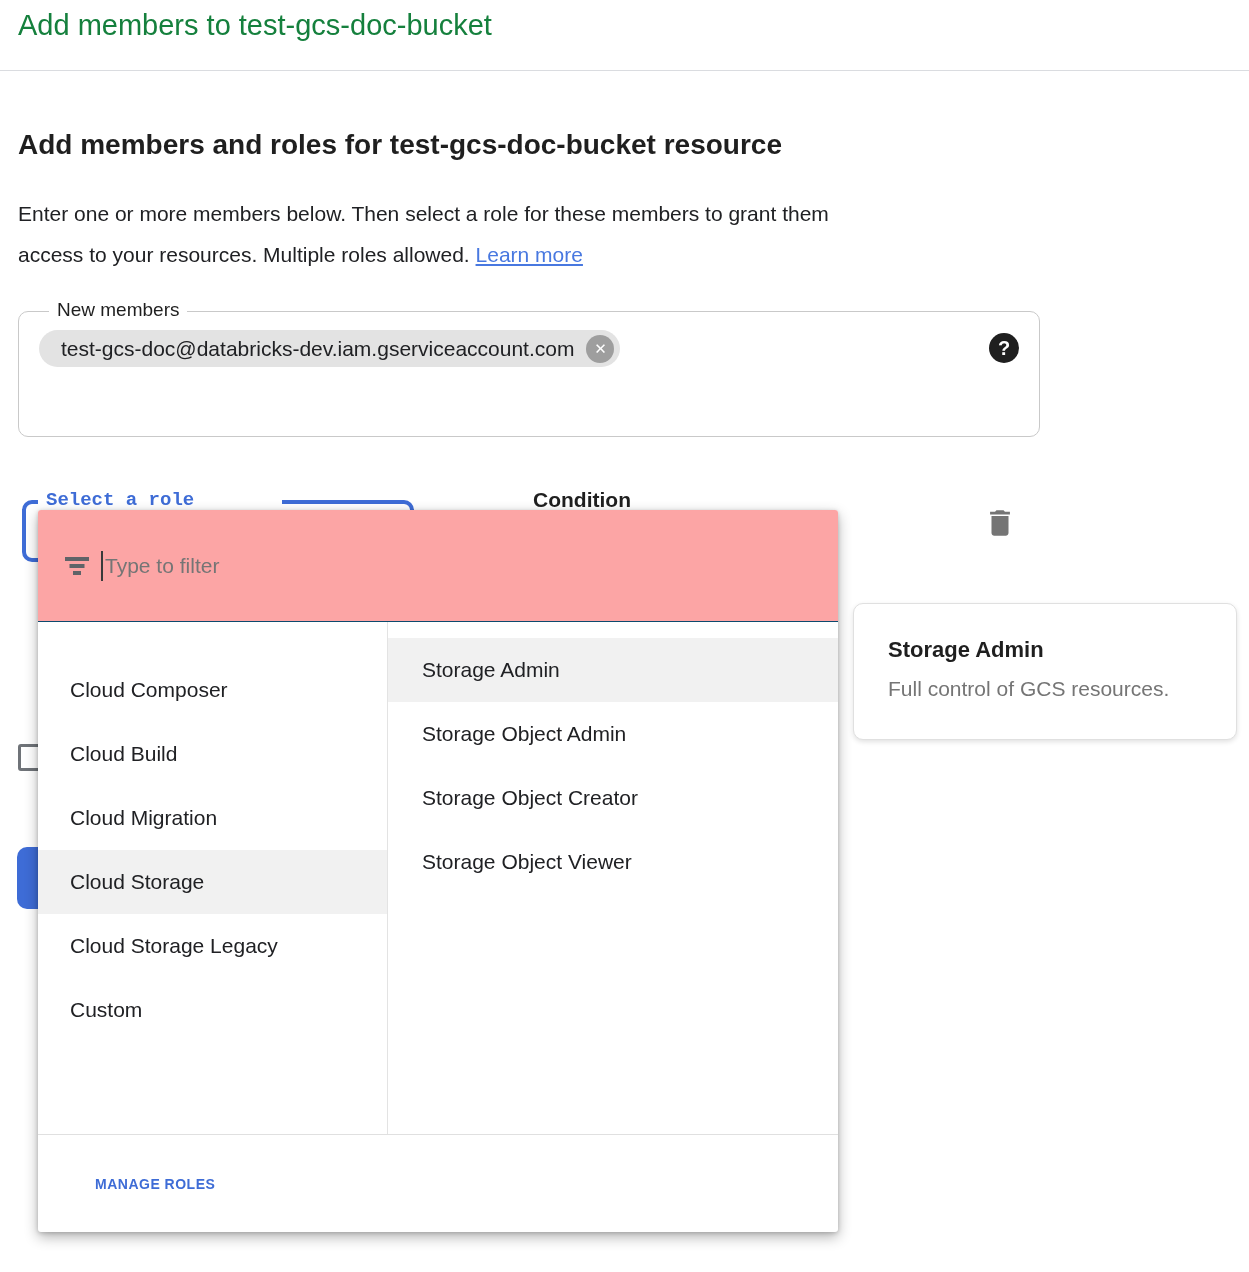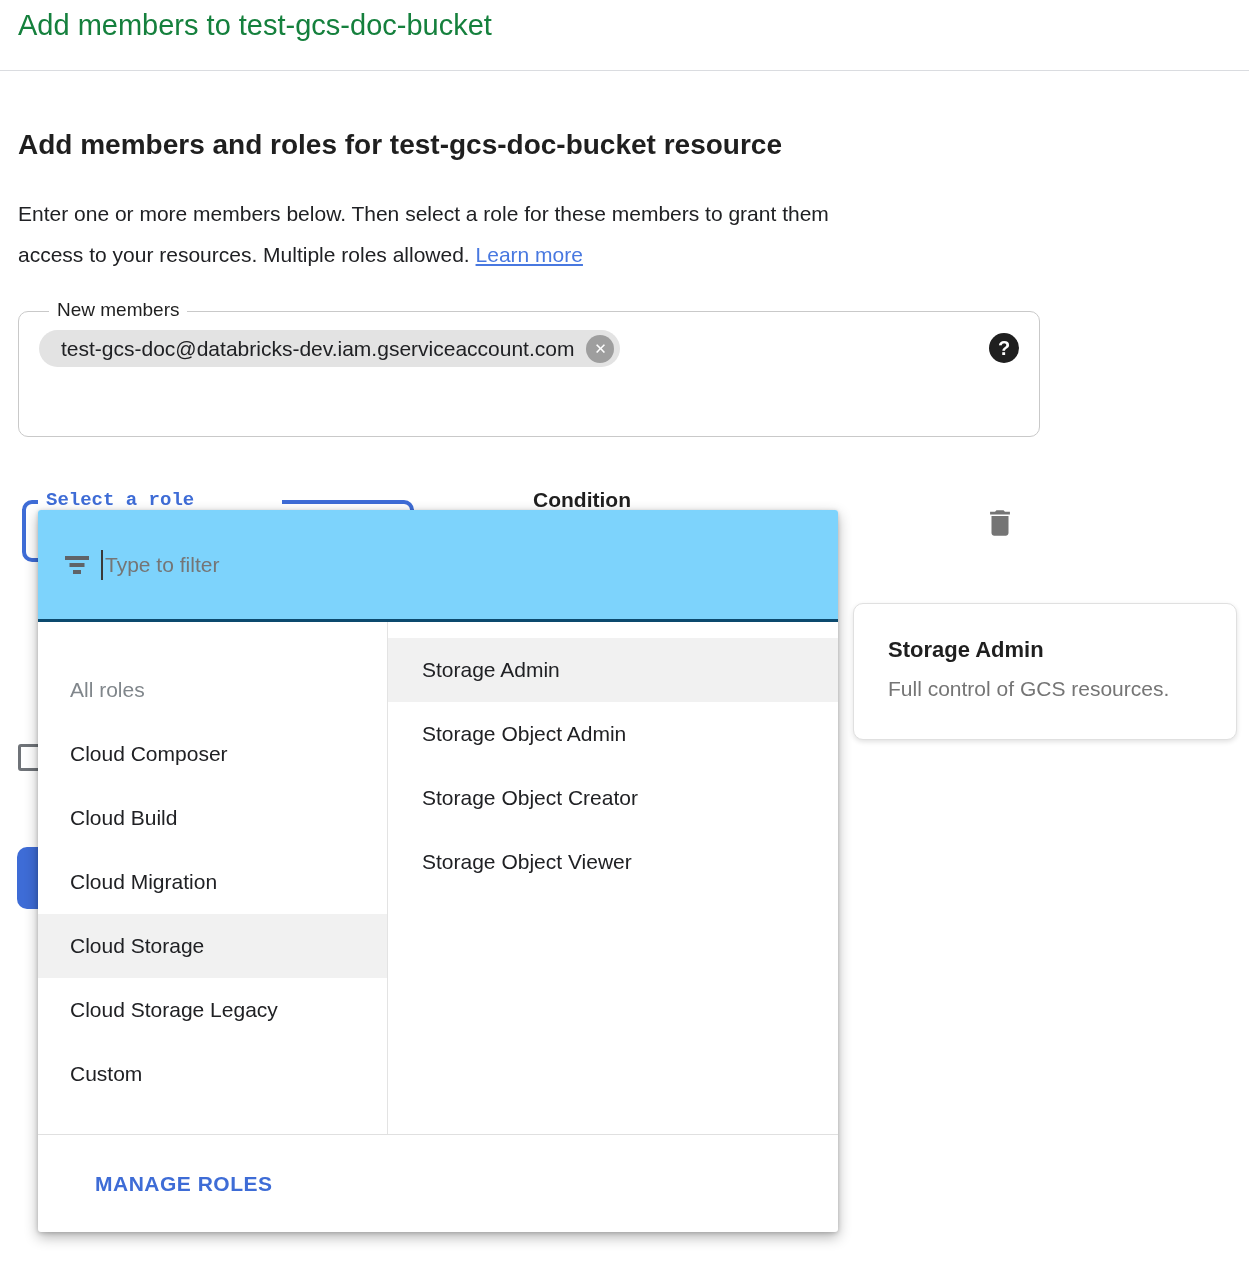--- a/index.html
+++ b/index.html
@@ -28,40 +28,40 @@
   .condition-label { position:absolute; left:533px; top:488px; font-size:21px; font-weight:700; color:#1f1f1f; }
   .trash-btn { position:absolute; left:983px; top:505px; width:34px; height:36px; cursor:pointer; z-index:1; }
   .trash-btn svg { width:34px; height:36px; fill:#757575; }
 
   
   .peek-checkbox { position:absolute; left:18px; top:744px; width:30px; height:27px; border:3px solid #6f7378; border-radius:3px; background:#fff; z-index:1; }
   .peek-blue-btn { position:absolute; left:17px; top:847px; width:40px; height:62px; background:#3e6cd6; border-radius:10px; z-index:1; }
 
   
   .role-panel { position:absolute; left:38px; top:510px; width:800px; height:722px; background:#fff; border-radius:3px; box-shadow:0 5px 14px rgba(0,0,0,0.3), 0 1px 4px rgba(0,0,0,0.18); z-index:10; display:flex; flex-direction:column; }
-  .panel-filter { height:112px; flex:0 0 112px; background:#7dd3fc; border-bottom:3px solid #0c4a6e; display:flex; align-items:center; border-radius:3px 3px 0 0; }
+  .panel-filter { height:112px; flex:0 0 112px; background:#fca5a5; border-bottom:1px solid #0c4a6e; display:flex; align-items:center; border-radius:3px 3px 0 0; }
   .filter-icon { margin-left:27px; width:24px; height:18px; position:relative; }
   .filter-icon i { display:block; position:absolute; left:50%; transform:translateX(-50%); height:4px; background:#5f6368; }
   .filter-icon i:nth-child(1){ top:0; width:24px; }
   .filter-icon i:nth-child(2){ top:7px; width:15px; }
   .filter-icon i:nth-child(3){ top:14px; width:8px; }
   .filter-caret { width:2px; height:30px; background:#3a3a3a; margin-left:12px; }
   .filter-input { margin-left:2px; border:none; outline:none; background:transparent; font-family:inherit; font-size:21px; color:#202124; width:600px; }
   .filter-input::placeholder { color:#757575; opacity:1; }
 
   .panel-body { flex:1 1 auto; display:flex; min-height:0; }
   .col-categories { width:350px; flex:0 0 350px; border-right:1px solid #e3e3e3; padding-top:36px; }
   .col-roles { flex:1 1 auto; padding-top:16px; }
   .list-item { height:64px; line-height:64px; font-size:21px; color:#202124; padding-left:32px; cursor:pointer; white-space:nowrap; }
   .col-roles .list-item { padding-left:34px; }
   .list-item.muted { color:#80868b; }
   .list-item.selected { background:#f1f1f1; }
 
   .panel-footer { flex:0 0 98px; border-top:1px solid #e0e0e0; display:flex; align-items:center; }
-  .manage-roles { margin-left:57px; font-size:21px; font-weight:700; letter-spacing:0.5px; color:#3e6cd6; background:none; border:none; font-family:inherit; cursor:pointer; }
+  .manage-roles { margin-left:57px; font-size:14px; font-weight:700; letter-spacing:0.5px; color:#3e6cd6; background:none; border:none; font-family:inherit; cursor:pointer; }
 
   
   .role-tooltip { position:absolute; left:853px; top:603px; width:384px; height:137px; background:#fff; border:1px solid #e0e0e0; border-radius:10px; box-shadow:0 2px 5px rgba(0,0,0,0.12); z-index:5; padding:33px 20px 0 34px; }
   .tooltip-title { font-size:22px; font-weight:700; color:#1f1f1f; }
   .tooltip-desc { margin-top:14px; font-size:21px; color:#757575; }
 </style>
 </head>
 <body>
 
 <div id="stage">
@@ -109,21 +109,20 @@
           <i></i>
           <i></i>
           <i></i>
         </span>
       <span class="filter-caret"></span>
       <input class="filter-input" type="text" placeholder="Type to filter" style="">
     </div>
 
     <div class="panel-body">
       <div class="col-categories">
-        <div class="list-item muted">All roles</div>
         <div class="list-item">Cloud Composer</div>
         <div class="list-item">Cloud Build</div>
         <div class="list-item">Cloud Migration</div>
         <div class="list-item selected">Cloud Storage</div>
         <div class="list-item">Cloud Storage Legacy</div>
         <div class="list-item">Custom</div>
       </div>
       <div class="col-roles">
         <div class="list-item selected">Storage Admin</div>
         <div class="list-item">Storage Object Admin</div>

